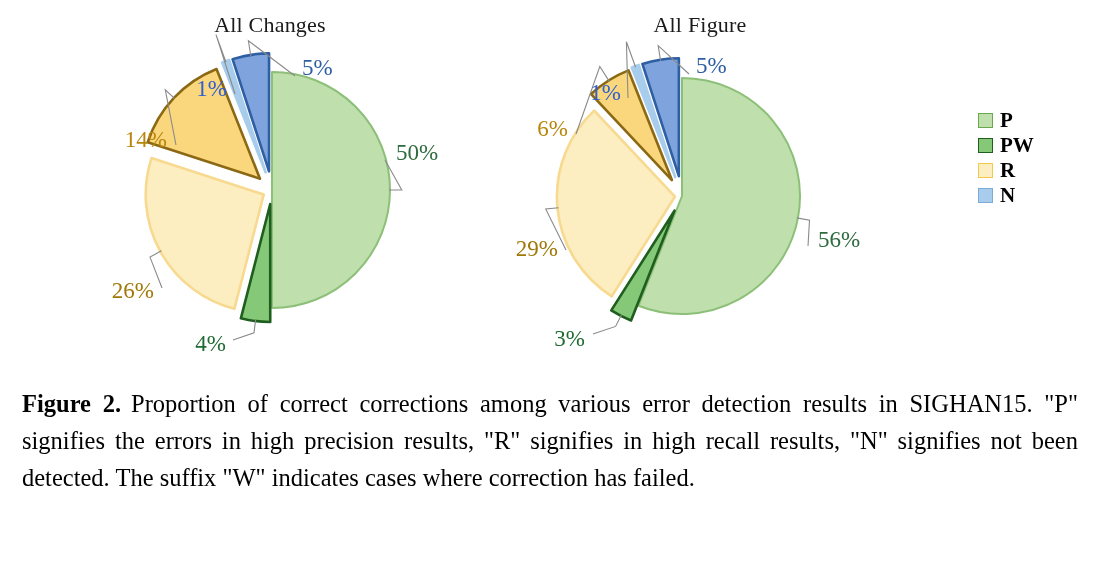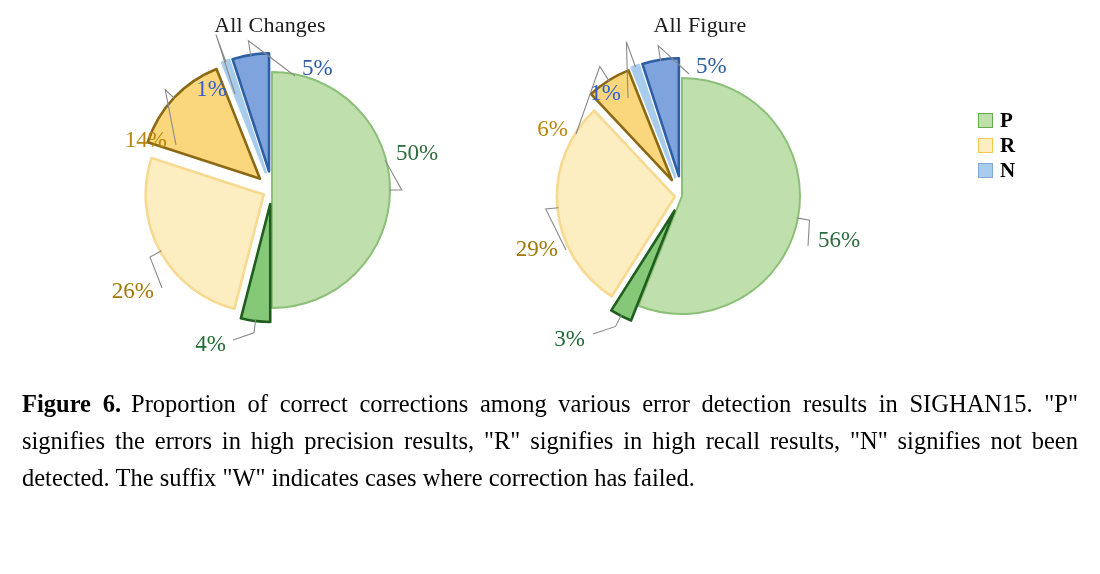--- a/index.html
+++ b/index.html
@@ -160,27 +160,31 @@
           <text x="236" y="39" class="pct-label" text-anchor="start" fill="#2e5fa3">5%</text>
         </svg>
     </div>
 
     <div class="legend" id="legend">
         <div class="legend-row">
           <span class="legend-swatch" style="background: rgb(191, 224, 172); border-color: rgb(106, 168, 79);"></span>
           <span class="legend-label">P</span>
         </div>
         <div class="legend-row">
+          <span class="legend-swatch" style="background: rgb(132, 200, 120); border-color: rgb(31, 94, 31);"></span>
+          <span class="legend-label">PW</span>
+        </div>
+        <div class="legend-row">
           <span class="legend-swatch" style="background: rgb(253, 238, 194); border-color: rgb(242, 200, 75);"></span>
           <span class="legend-label">R</span>
         </div>
         <div class="legend-row">
           <span class="legend-swatch" style="background: rgb(168, 204, 236); border-color: rgb(127, 169, 216);"></span>
           <span class="legend-label">N</span>
         </div>
       </div>
   </div>
 
   <div class="caption">
-    <span class="caption-label">Figure 6.</span><span class="caption-gap"></span><span>Proportion of correct corrections among various error detection results in SIGHAN15. "P" signifies the errors in high precision results, "R" signifies in high recall results, "N" signifies not been detected. The suffix "W" indicates cases where correction has failed.</span>
+    <span class="caption-label">Figure 2.</span><span class="caption-gap"></span><span>Proportion of correct corrections among various error detection results in SIGHAN15. "P" signifies the errors in high precision results, "R" signifies in high recall results, "N" signifies not been detected. The suffix "W" indicates cases where correction has failed.</span>
   </div>
 
 </div>
 
 </body></html>

